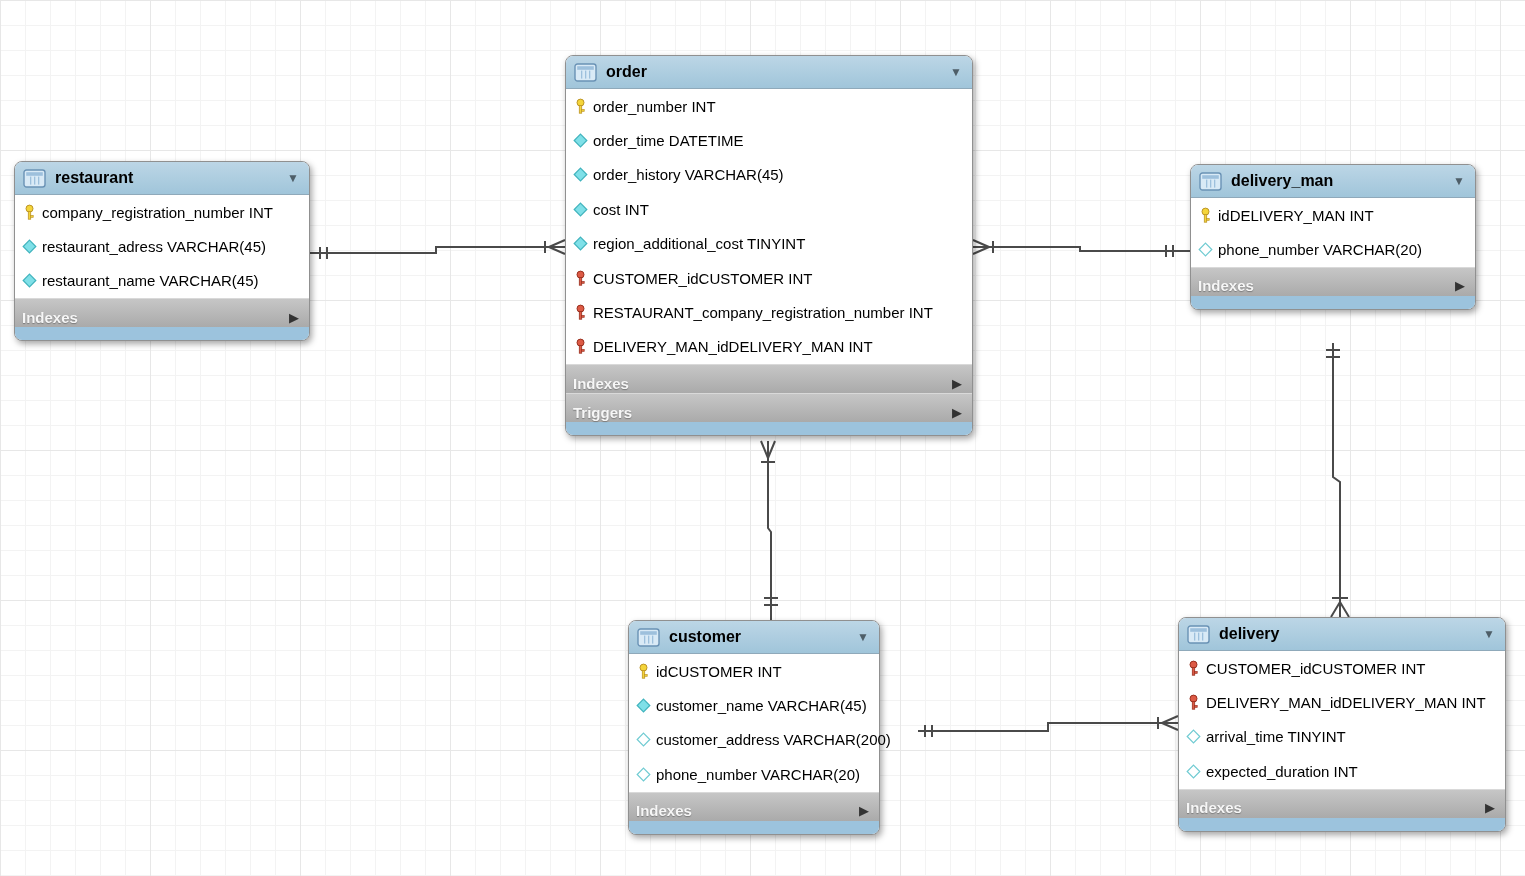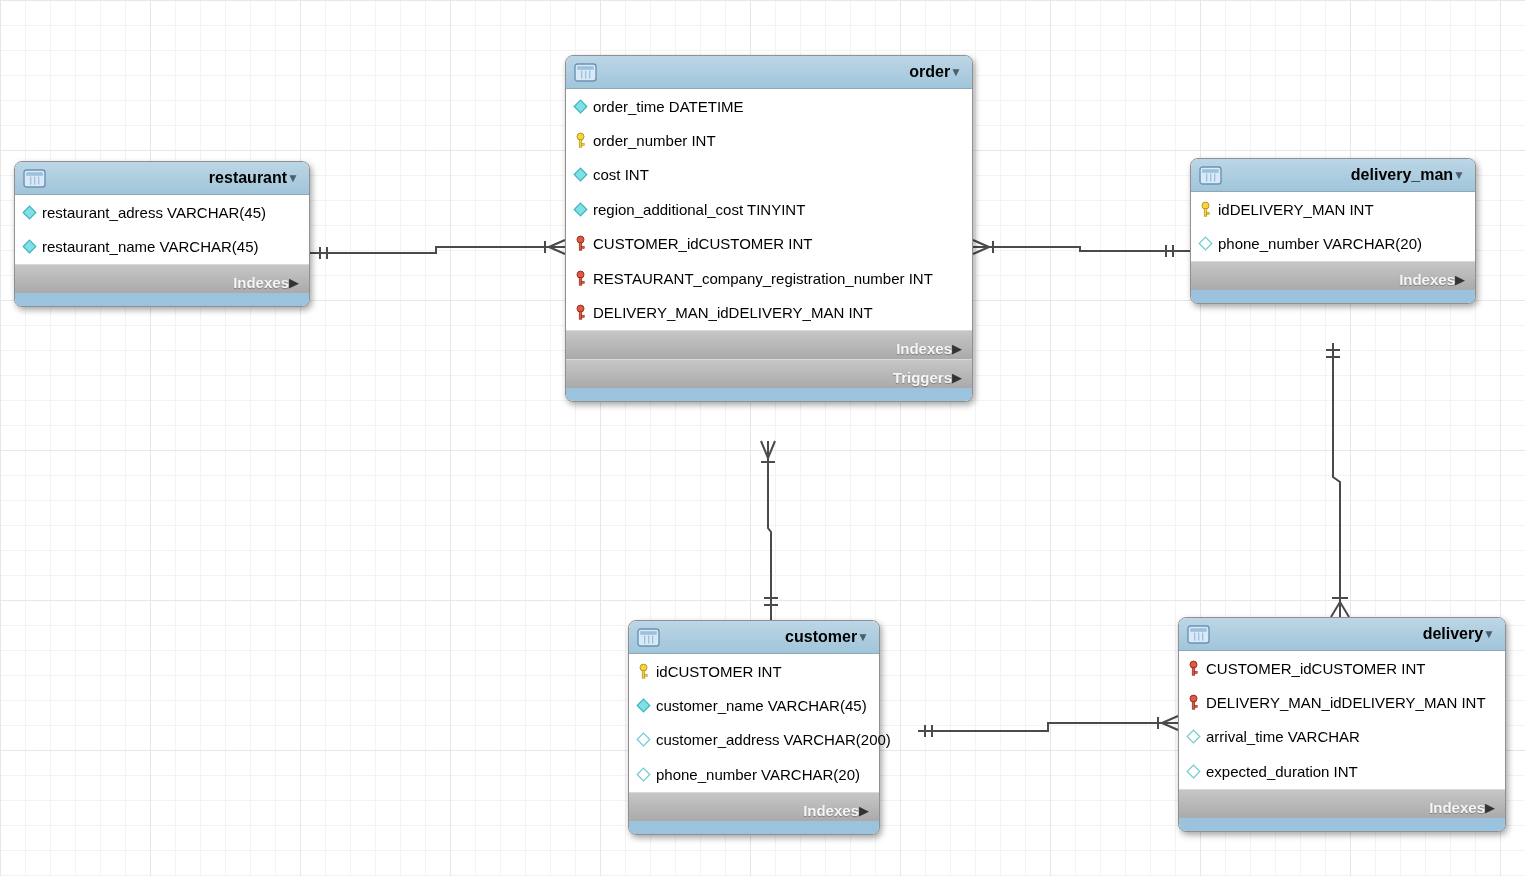--- a/index.html
+++ b/index.html
@@ -18,21 +18,20 @@
   }
   #wires { position:absolute; left:0; top:0; width:1525px; height:876px; z-index:1; }
   #wires path { stroke:#4a4a4a; stroke-width:2; fill:none; }
 
   .table-card {
     position:absolute; z-index:2;
     background:#ffffff;
     border:1px solid #909090;
     border-radius:8px;
     box-shadow:2px 3px 6px rgba(0,0,0,0.35);
-    text-align:right;
   }
   .card-header {
     display:flex; align-items:center;
     height:33px; padding:0 10px 0 8px;
     background:linear-gradient(#bcd6e6, #a0c5da);
     border-bottom:1px solid #8fa9ba;
     border-radius:7px 7px 0 0;
   }
   .tbl-icon { display:inline-flex; margin-right:9px; }
   .card-title { font-weight:bold; font-size:16px; color:#000; flex:1 1 auto; }
@@ -106,20 +105,30 @@
           <rect x="11" y="7.6" width="1.3" height="8" fill="#9dc0dc"></rect>
           <rect x="15" y="7.6" width="1.3" height="8" fill="#9dc0dc"></rect>
         </svg>
       </span>
     <span class="card-title">restaurant</span>
     <span class="collapse-tri">▼</span>
   </div>
   <div class="card-body">
       <div class="col-row">
         <span class="col-icon">
+          <svg width="13" height="17" viewBox="0 0 13 17">
+            <circle cx="6.5" cy="4.6" r="3.5" fill="#f4d53a" stroke="#bd9526" stroke-width="1"></circle>
+            <rect x="5.3" y="7.6" width="2.4" height="7.6" fill="#f4d53a" stroke="#bd9526" stroke-width="0.8"></rect>
+            <rect x="7.6" y="11.6" width="2.6" height="1.7" fill="#f4d53a" stroke="#bd9526" stroke-width="0.7"></rect>
+          </svg>
+        </span>
+        <span class="col-text">company_registration_number INT</span>
+      </div>
+      <div class="col-row">
+        <span class="col-icon">
           <svg width="15" height="15" viewBox="0 0 15 15">
             <path d="M7.5 1.2 L13.8 7.5 L7.5 13.8 L1.2 7.5 Z" fill="#7fe0e8" stroke="#3fb3bd" stroke-width="1.2"></path>
           </svg>
         </span>
         <span class="col-text">restaurant_adress VARCHAR(45)</span>
       </div>
       <div class="col-row">
         <span class="col-icon">
           <svg width="15" height="15" viewBox="0 0 15 15">
             <path d="M7.5 1.2 L13.8 7.5 L7.5 13.8 L1.2 7.5 Z" fill="#7fe0e8" stroke="#3fb3bd" stroke-width="1.2"></path>
@@ -147,42 +156,50 @@
           <rect x="11" y="7.6" width="1.3" height="8" fill="#9dc0dc"></rect>
           <rect x="15" y="7.6" width="1.3" height="8" fill="#9dc0dc"></rect>
         </svg>
       </span>
     <span class="card-title">order</span>
     <span class="collapse-tri">▼</span>
   </div>
   <div class="card-body">
       <div class="col-row">
         <span class="col-icon">
-          <svg width="15" height="15" viewBox="0 0 15 15">
-            <path d="M7.5 1.2 L13.8 7.5 L7.5 13.8 L1.2 7.5 Z" fill="#7fe0e8" stroke="#3fb3bd" stroke-width="1.2"></path>
-          </svg>
-        </span>
-        <span class="col-text">order_time DATETIME</span>
-      </div>
-      <div class="col-row">
-        <span class="col-icon">
           <svg width="13" height="17" viewBox="0 0 13 17">
             <circle cx="6.5" cy="4.6" r="3.5" fill="#f4d53a" stroke="#bd9526" stroke-width="1"></circle>
             <rect x="5.3" y="7.6" width="2.4" height="7.6" fill="#f4d53a" stroke="#bd9526" stroke-width="0.8"></rect>
             <rect x="7.6" y="11.6" width="2.6" height="1.7" fill="#f4d53a" stroke="#bd9526" stroke-width="0.7"></rect>
           </svg>
         </span>
         <span class="col-text">order_number INT</span>
       </div>
       <div class="col-row">
         <span class="col-icon">
           <svg width="15" height="15" viewBox="0 0 15 15">
             <path d="M7.5 1.2 L13.8 7.5 L7.5 13.8 L1.2 7.5 Z" fill="#7fe0e8" stroke="#3fb3bd" stroke-width="1.2"></path>
           </svg>
         </span>
+        <span class="col-text">order_time DATETIME</span>
+      </div>
+      <div class="col-row">
+        <span class="col-icon">
+          <svg width="15" height="15" viewBox="0 0 15 15">
+            <path d="M7.5 1.2 L13.8 7.5 L7.5 13.8 L1.2 7.5 Z" fill="#7fe0e8" stroke="#3fb3bd" stroke-width="1.2"></path>
+          </svg>
+        </span>
+        <span class="col-text">order_history VARCHAR(45)</span>
+      </div>
+      <div class="col-row">
+        <span class="col-icon">
+          <svg width="15" height="15" viewBox="0 0 15 15">
+            <path d="M7.5 1.2 L13.8 7.5 L7.5 13.8 L1.2 7.5 Z" fill="#7fe0e8" stroke="#3fb3bd" stroke-width="1.2"></path>
+          </svg>
+        </span>
         <span class="col-text">cost INT</span>
       </div>
       <div class="col-row">
         <span class="col-icon">
           <svg width="15" height="15" viewBox="0 0 15 15">
             <path d="M7.5 1.2 L13.8 7.5 L7.5 13.8 L1.2 7.5 Z" fill="#7fe0e8" stroke="#3fb3bd" stroke-width="1.2"></path>
           </svg>
         </span>
         <span class="col-text">region_additional_cost TINYINT</span>
       </div>
@@ -223,21 +240,21 @@
         <span class="section-arrow">▶</span>
       </div>
       <div class="section-bar">
         <span class="section-label">Triggers</span>
         <span class="section-arrow">▶</span>
       </div>
     </div>
   <div class="card-footer"></div>
 </div>
 
-<div class="table-card" style="left:1190px; top:158px; width:286px;">
+<div class="table-card" style="left:1190px; top:164px; width:286px;">
   <div class="card-header">
     <span class="tbl-icon">
         <svg width="23" height="19" viewBox="0 0 23 19">
           <rect x="1" y="1" width="21" height="17" rx="2.5" fill="#d9eaf6" stroke="#6a92b5" stroke-width="1.4"></rect>
           <rect x="3.2" y="3.2" width="16.6" height="3.6" fill="#9dc0dc"></rect>
           <rect x="7" y="7.6" width="1.3" height="8" fill="#9dc0dc"></rect>
           <rect x="11" y="7.6" width="1.3" height="8" fill="#9dc0dc"></rect>
           <rect x="15" y="7.6" width="1.3" height="8" fill="#9dc0dc"></rect>
         </svg>
       </span>
@@ -366,21 +383,21 @@
           </svg>
         </span>
         <span class="col-text">DELIVERY_MAN_idDELIVERY_MAN INT</span>
       </div>
       <div class="col-row">
         <span class="col-icon">
           <svg width="15" height="15" viewBox="0 0 15 15">
             <path d="M7.5 1.2 L13.8 7.5 L7.5 13.8 L1.2 7.5 Z" fill="#ffffff" stroke="#6fcbd2" stroke-width="1.2"></path>
           </svg>
         </span>
-        <span class="col-text">arrival_time VARCHAR</span>
+        <span class="col-text">arrival_time TINYINT</span>
       </div>
       <div class="col-row">
         <span class="col-icon">
           <svg width="15" height="15" viewBox="0 0 15 15">
             <path d="M7.5 1.2 L13.8 7.5 L7.5 13.8 L1.2 7.5 Z" fill="#ffffff" stroke="#6fcbd2" stroke-width="1.2"></path>
           </svg>
         </span>
         <span class="col-text">expected_duration INT</span>
       </div>
     </div>

